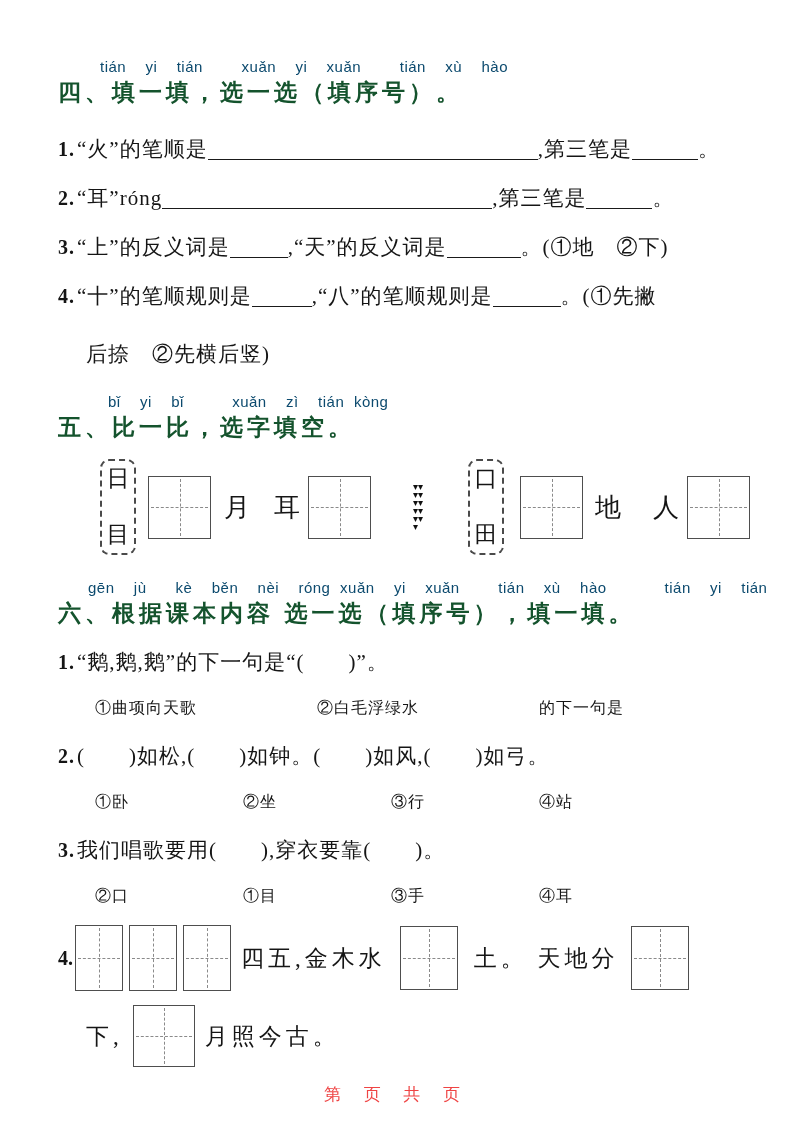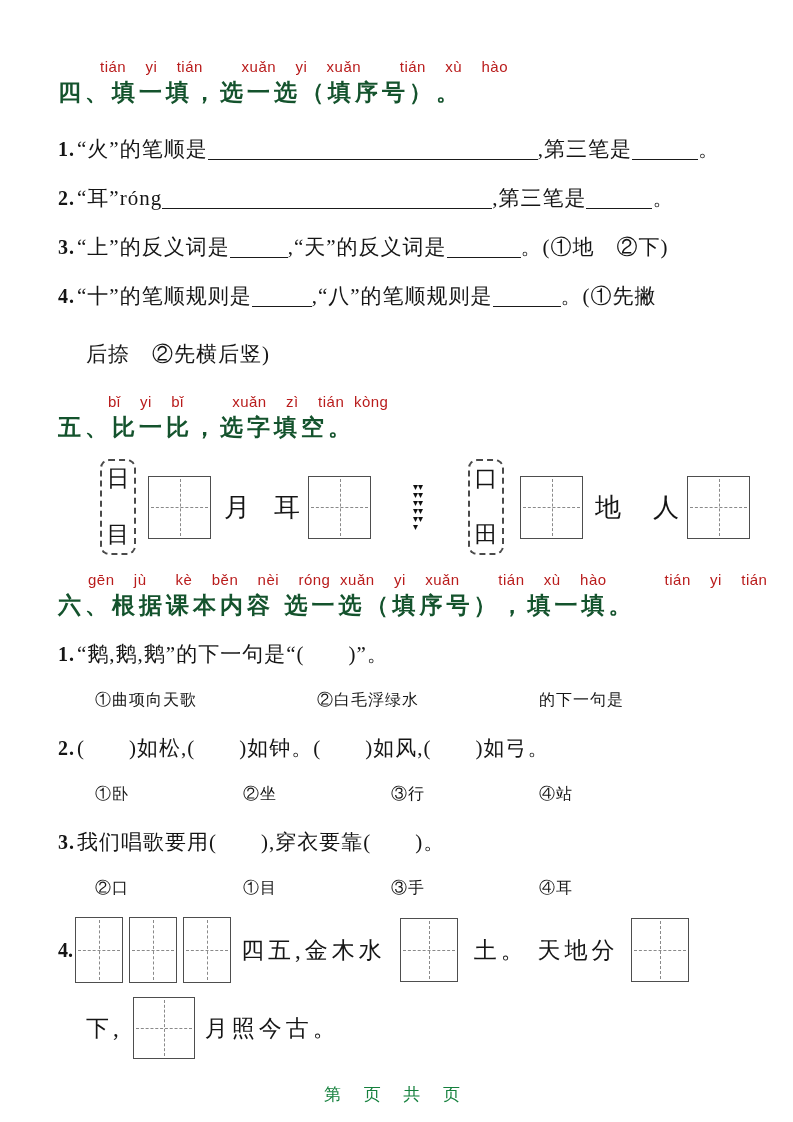--- a/index.html
+++ b/index.html
@@ -7,21 +7,21 @@
   .page {
     width:793px; height:1122px; margin:0 auto; background:#ffffff;
     position:relative; overflow:hidden; color:#151515;
     font-family:"Liberation Serif","DejaVu Serif",serif;
     padding:58px 56px 0 58px;
   }
   
   .sec-header { margin-bottom:0; }
   .pinyin {
     font-family:"Liberation Sans","DejaVu Sans",sans-serif;
-    font-size:15px; color:#b91c1c; white-space:pre; word-spacing:5px; letter-spacing:.5px;
+    font-size:15px; color:#0c4a6e; white-space:pre; word-spacing:5px; letter-spacing:.5px;
     line-height:18px;
   }
   .ml42 { margin-left:42px; } .ml50 { margin-left:50px; } .ml30 { margin-left:30px; }
   .sec-title {
     font-family:"Liberation Sans","DejaVu Sans",sans-serif;
     font-weight:bold; font-size:23px; letter-spacing:4px; color:#14532d;
     line-height:32px;
   }
   
   .q-row { font-size:21px; line-height:30px; letter-spacing:1px; margin-top:19px; white-space:nowrap; }
@@ -31,21 +31,21 @@
     display:inline-block; border-bottom:1.6px solid #1a1a1a; height:16px;
     vertical-align:baseline; margin-bottom:-4px;
   }
   .bl-330{width:330px;} .bl-66{width:66px;} .bl-58{width:58px;}
   .bl-74{width:74px;} .bl-60{width:60px;} .bl-68{width:68px;}
   .cont-line { margin-left:28px;margin-top:28px; }
   
   .sect { margin-top:0; }
   #section-4 .sec-header { margin-bottom:26px; }
   #section-5 { margin-top:24px; }
-  #section-6 { margin-top:16px; }
+  #section-6 { margin-top:24px; }
   
   .s5-row { display:flex; align-items:center; margin-left:42px; margin-top:16px; }
   .choice-box {
     width:36px; height:96px; border:2px dashed #4a4a4a; border-radius:9px;
     display:flex; flex-direction:column; align-items:center; justify-content:space-between;
     padding:5px 0; font-size:23px; line-height:26px; flex:none;
   }
   .tzg { position:relative; border:1.6px solid #4e4e4e; background:#fff; flex:none; }
   .tzg-s5 { width:63px; height:63px; }
   .tzg-sm { width:48px; height:66px; }
@@ -69,21 +69,21 @@
   .q4grids { display:flex; gap:6px; margin-left:0; }
   .q4txt { font-size:23px; letter-spacing:4px; white-space:nowrap; }
   .mlr10 { margin:0 14px 0 10px; } .mlr12 { margin:0 12px 0 16px; }
   .q4row2 { display:flex; align-items:center; margin-left:28px; margin-top:14px; }
   .q4row2 .q4txt { margin-right:10px; }
   .q4row2 .after { margin-left:10px; }
   
   .footer {
     position:absolute; left:0; right:0; bottom:16px; text-align:center;
     font-family:"Liberation Sans","DejaVu Sans",sans-serif;
-    font-size:17px; letter-spacing:9px; color:#15803d;
+    font-size:17px; letter-spacing:9px; color:#ef4444;
   }
 </style>
 </head>
 <body>
 
 <div class="page">
 
   <section id="section-4" class="sect">
     <div class="sec-header">
       <div class="pinyin ml42">tián  yi  tián    xuǎn  yi  xuǎn    tián  xù  hào</div>

